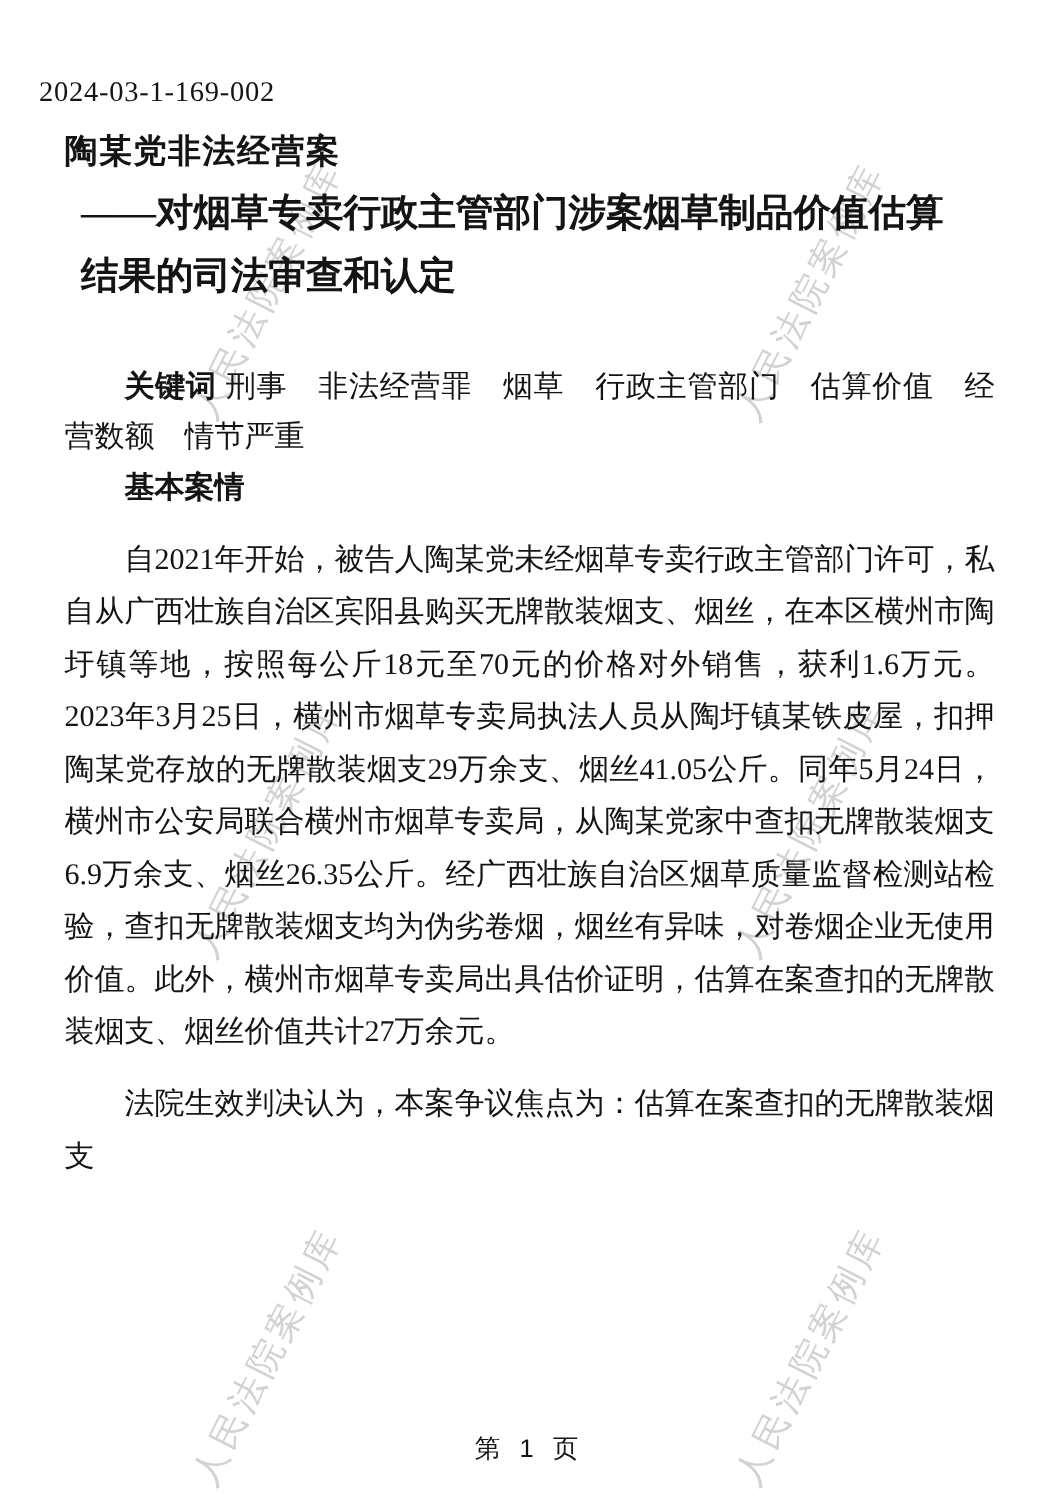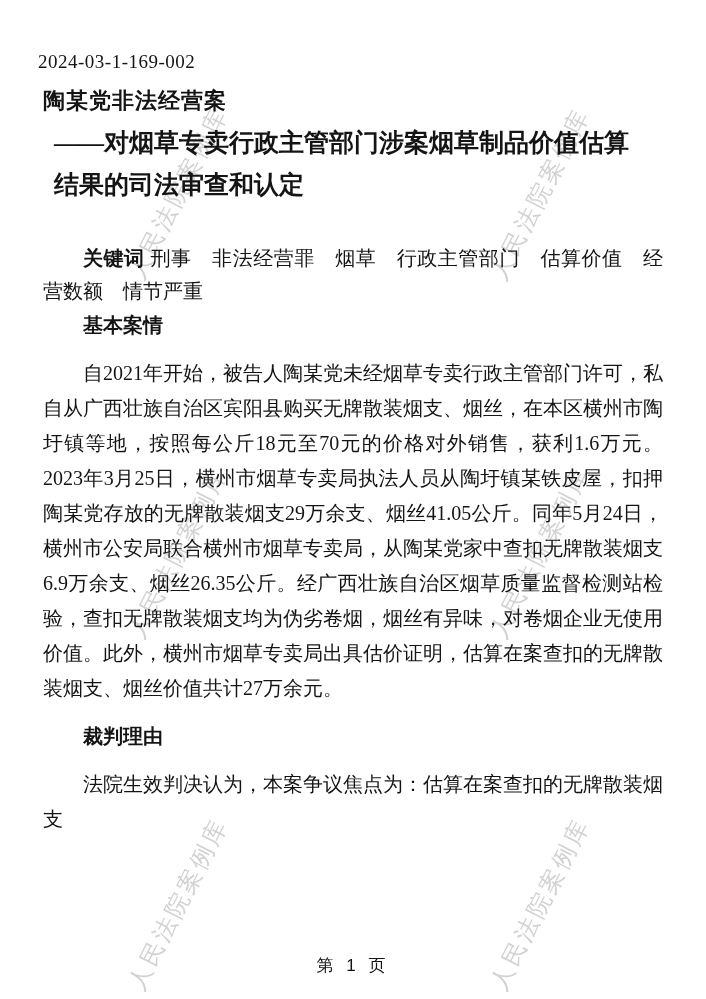--- a/index.html
+++ b/index.html
@@ -19,21 +19,21 @@
     transform-origin:center;
     font-family:"Liberation Serif", serif;
     font-size:24px;
     letter-spacing:3px;
     white-space:nowrap;
     user-select:none;
   }
   
   .content{position:absolute;inset:0;z-index:1;}
   .doc-number{
-    margin:50px 43px 0 38px;
+    margin:50px 43px 0 26px;
     font-size:19px;
     line-height:24px;
     letter-spacing:0.5px;
   }
   .title{
     margin:12px 43px 0 43px;
     text-align:left;
     font-weight:bold;
     font-size:22px;
     line-height:30px;
@@ -106,20 +106,19 @@
 
     <div class="keywords">
       <span class="kw-label">关键词</span><span>刑事　非法经营罪　烟草　行政主管部门　估算价值　经营数额　情节严重</span>
     </div>
 
     <div class="section-heading">基本案情</div>
 
     <div class="body-para">自2021年开始，被告人陶某党未经烟草专卖行政主管部门许可，私自从广西壮族自治区宾阳县购买无牌散装烟支、烟丝，在本区横州市陶圩镇等地，按照每公斤18元至70元的价格对外销售，获利1.6万元。2023年3月25日，横州市烟草专卖局执法人员从陶圩镇某铁皮屋，扣押陶某党存放的无牌散装烟支29万余支、烟丝41.05公斤。同年5月24日，横州市公安局联合横州市烟草专卖局，从陶某党家中查扣无牌散装烟支6.9万余支、烟丝26.35公斤。经广西壮族自治区烟草质量监督检测站检验，查扣无牌散装烟支均为伪劣卷烟，烟丝有异味，对卷烟企业无使用价值。此外，横州市烟草专卖局出具估价证明，估算在案查扣的无牌散装烟支、烟丝价值共计27万余元。</div>
 
 
-    <div class="section-heading">裁判理由</div>
 
     <div class="body-para">法院生效判决认为，本案争议焦点为：估算在案查扣的无牌散装烟支</div>
 
     <div class="page-footer">第 1 页</div>
 
   </div>
 </div>
 
 </body></html>

